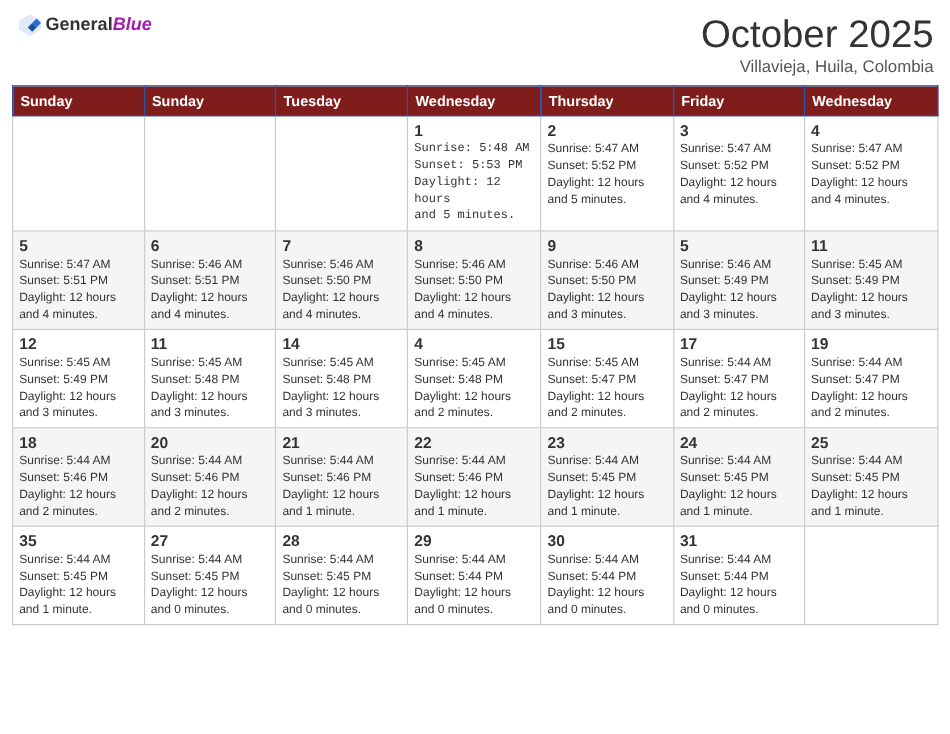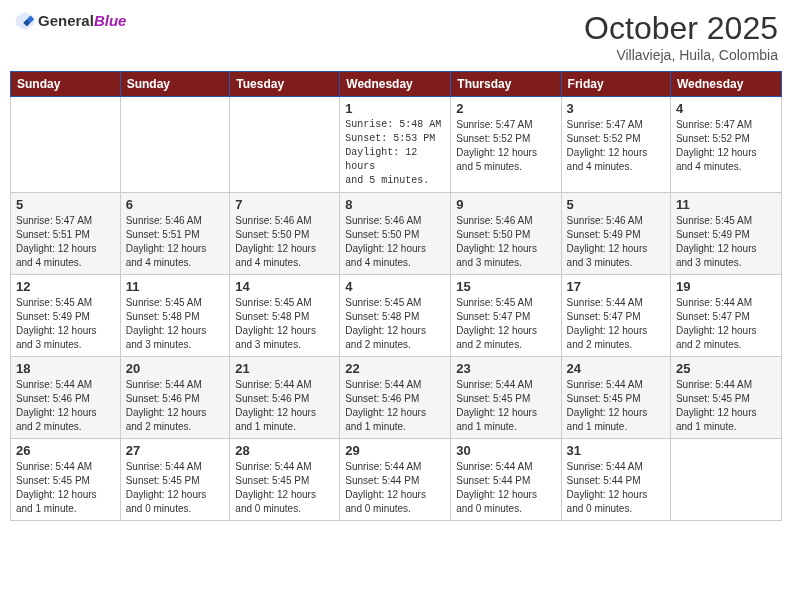--- a/index.html
+++ b/index.html
@@ -295,21 +295,21 @@
         <td>
           <span class="day-num">25</span>
           <div class="day-detail" style="white-space: pre-line;">Sunrise: 5:44 AM
 Sunset: 5:45 PM
 Daylight: 12 hours
 and 1 minute.</div>
         </td>
       </tr>
       <tr>
         <td>
-          <span class="day-num">26</span>
+          <span class="day-num">35</span>
           <div class="day-detail" style="white-space: pre-line;">Sunrise: 5:44 AM
 Sunset: 5:45 PM
 Daylight: 12 hours
 and 1 minute.</div>
         </td>
         <td>
           <span class="day-num">27</span>
           <div class="day-detail" style="white-space: pre-line;">Sunrise: 5:44 AM
 Sunset: 5:45 PM
 Daylight: 12 hours

